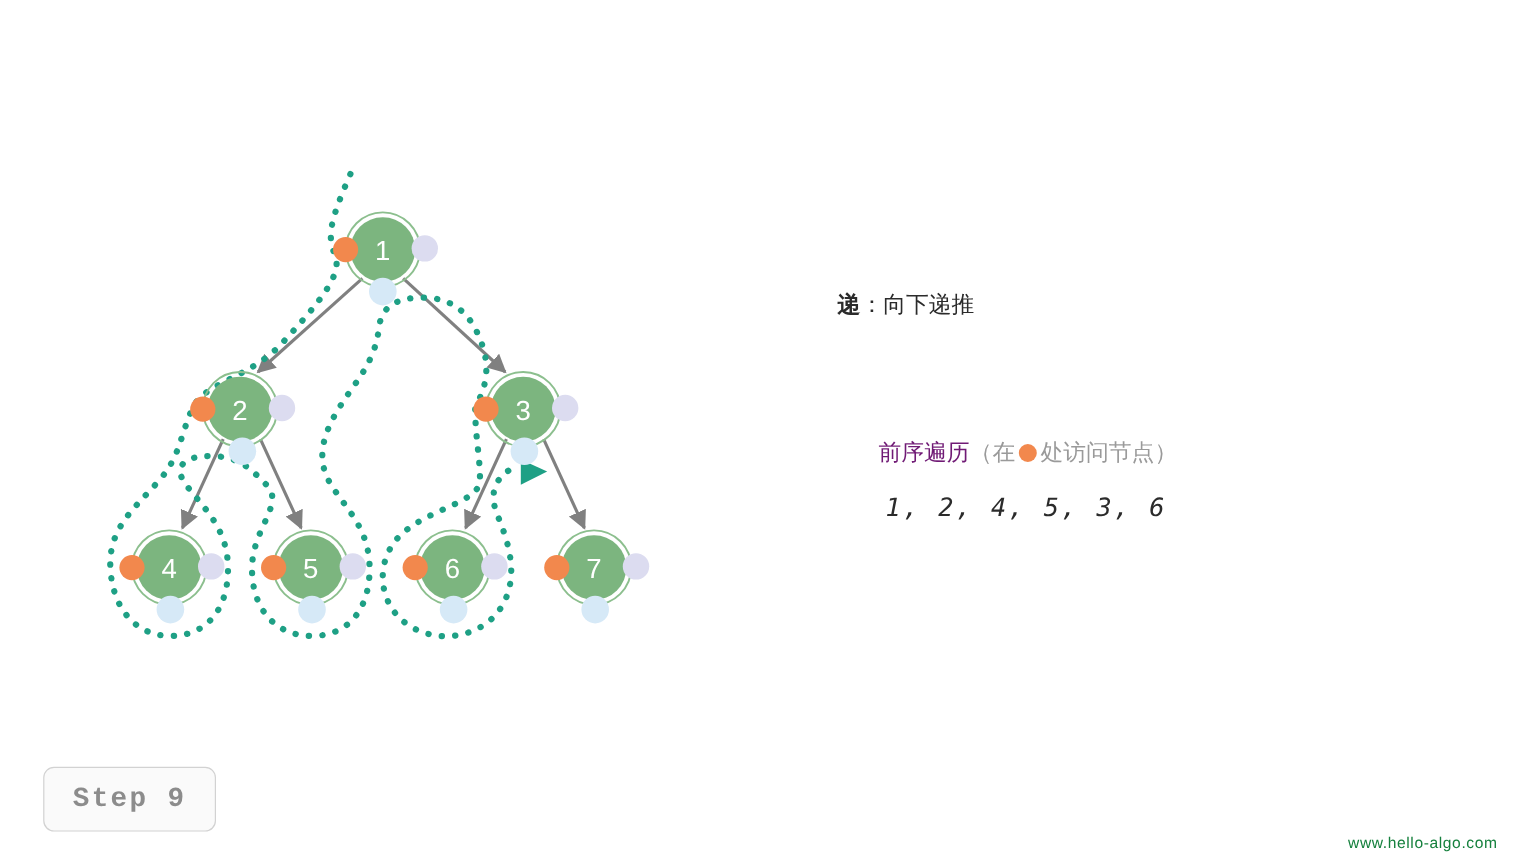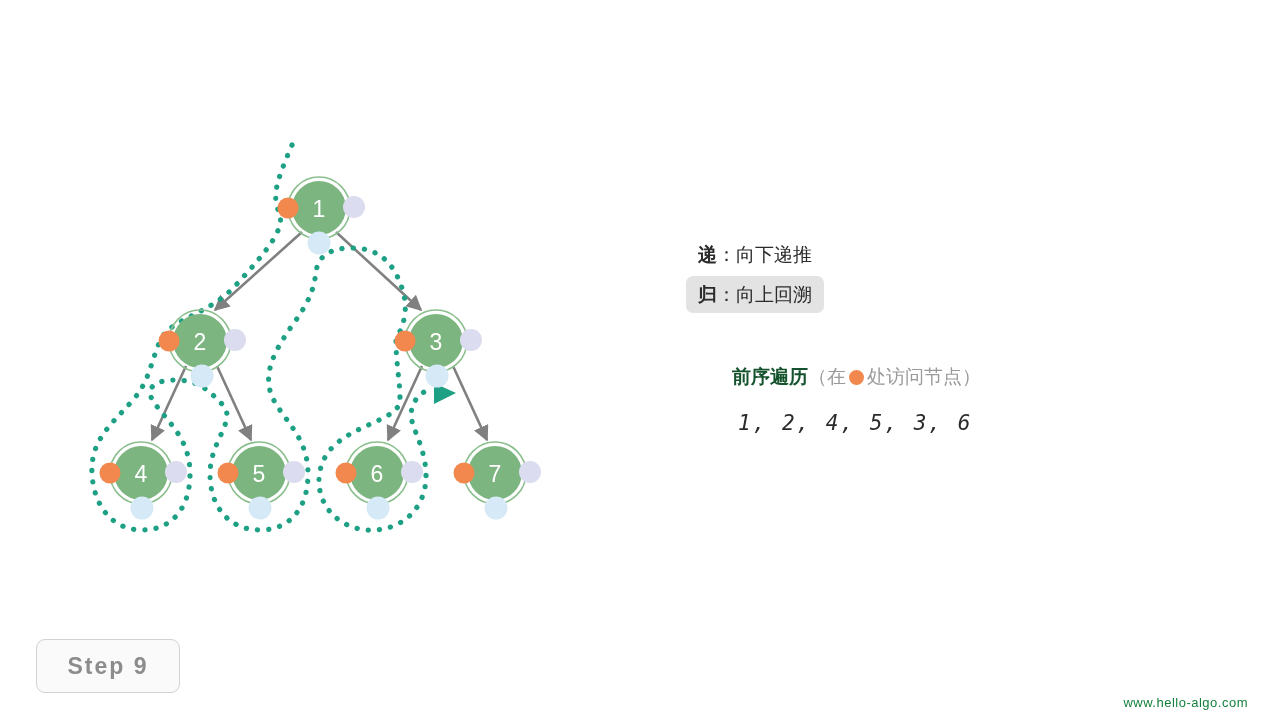--- a/index.html
+++ b/index.html
@@ -61,22 +61,22 @@
   }
   .traversal-title {
     position: absolute;
     left: 732px;
     top: 364px;
     font-size: 19px;
     color: #2b2b2b;
     white-space: nowrap;
   }
   .traversal-title .tt-bold {
-    font-weight: bold;
-    color: #14532d;
+    font-weight: normal;
+    color: #701a75;
   }
   .traversal-title .tt-dim {
     color: #9a9a9a;
     font-weight: normal;
   }
   .inline-dot {
     display: inline-block;
     width: 15px;
     height: 15px;
     border-radius: 50%;
@@ -101,21 +101,21 @@
     left: 36px;
     top: 639px;
     width: 144px;
     height: 54px;
     border: 1px solid #d2d2d2;
     border-radius: 9px;
     background: #fafafa;
     display: flex;
     align-items: center;
     justify-content: center;
-    font-family: Liberation Sans, sans-serif;
+    font-family: Liberation Mono, monospace;
     font-size: 23px;
     font-weight: bold;
     letter-spacing: 2px;
     color: #8c8c8c;
     box-sizing: border-box;
   }
   
   .watermark {
     position: absolute;
     right: 32px;
@@ -243,23 +243,20 @@
         <text class="node-label" x="495" y="474">7</text>
       </g>
 
     </g>
   </svg>
 
   <div class="legend">
     <div class="legend-row">
       <span class="legend-line"><span class="bold">递</span><span>：向下递推</span></span>
     </div>
-    <div class="legend-row second">
-      <span class="legend-line highlight"><span class="bold">归</span><span>：向上回溯</span></span>
-    </div>
   </div>
 
   <div class="traversal-title">
     <span class="tt-bold">前序遍历</span><span class="tt-dim">（在</span><span class="inline-dot"></span><span class="tt-dim">处访问节点）</span>
   </div>
 
   <div class="traversal-seq">1, 2, 4, 5, 3, 6</div>
 
   <div class="step-badge">Step 9</div>
 

